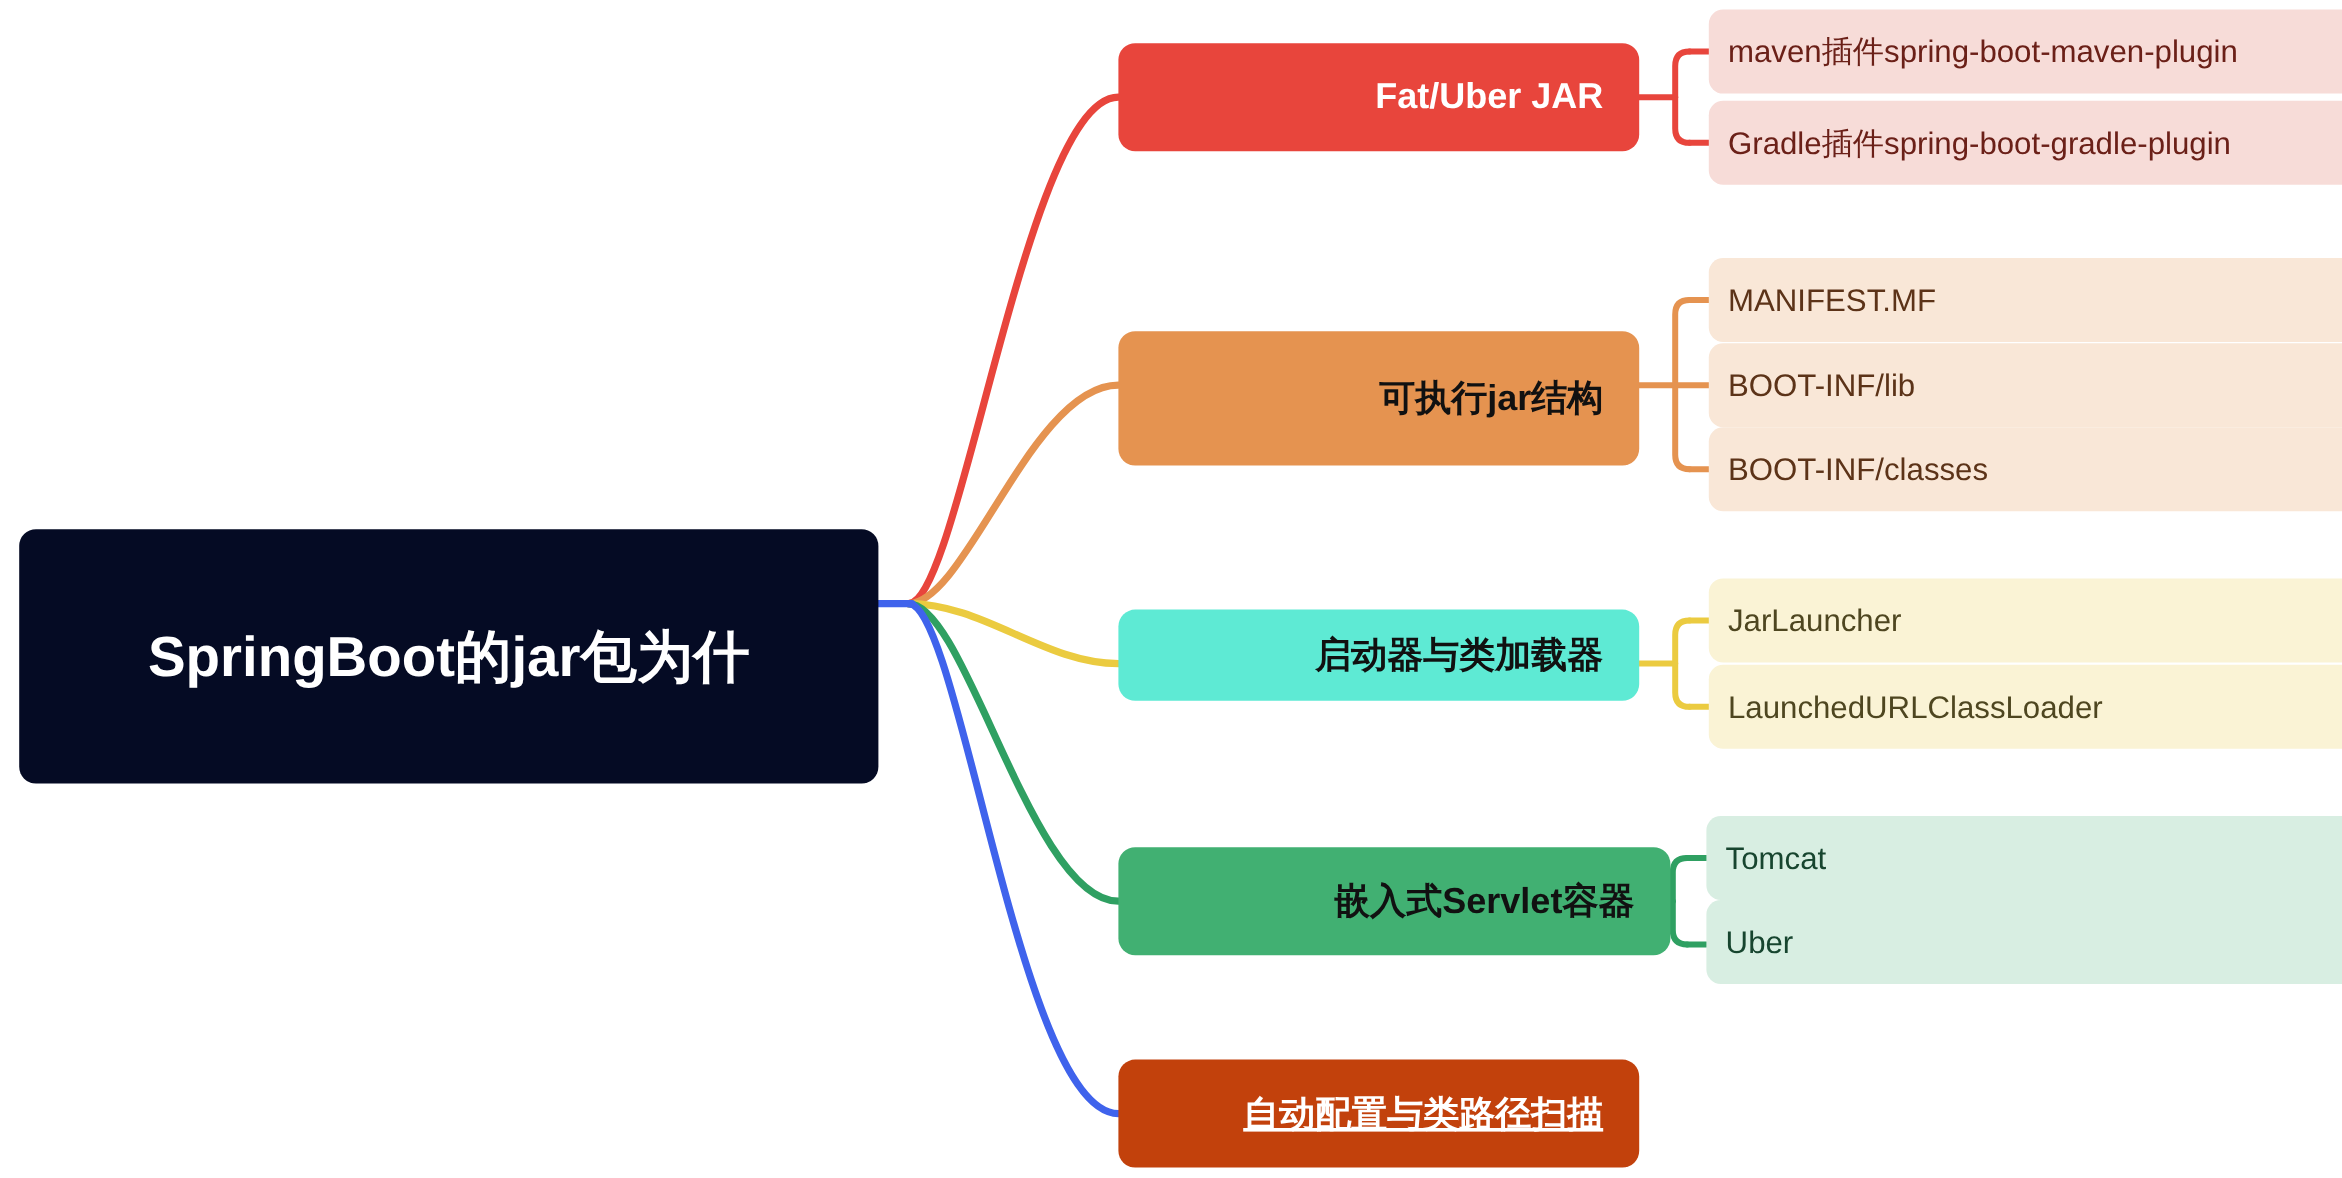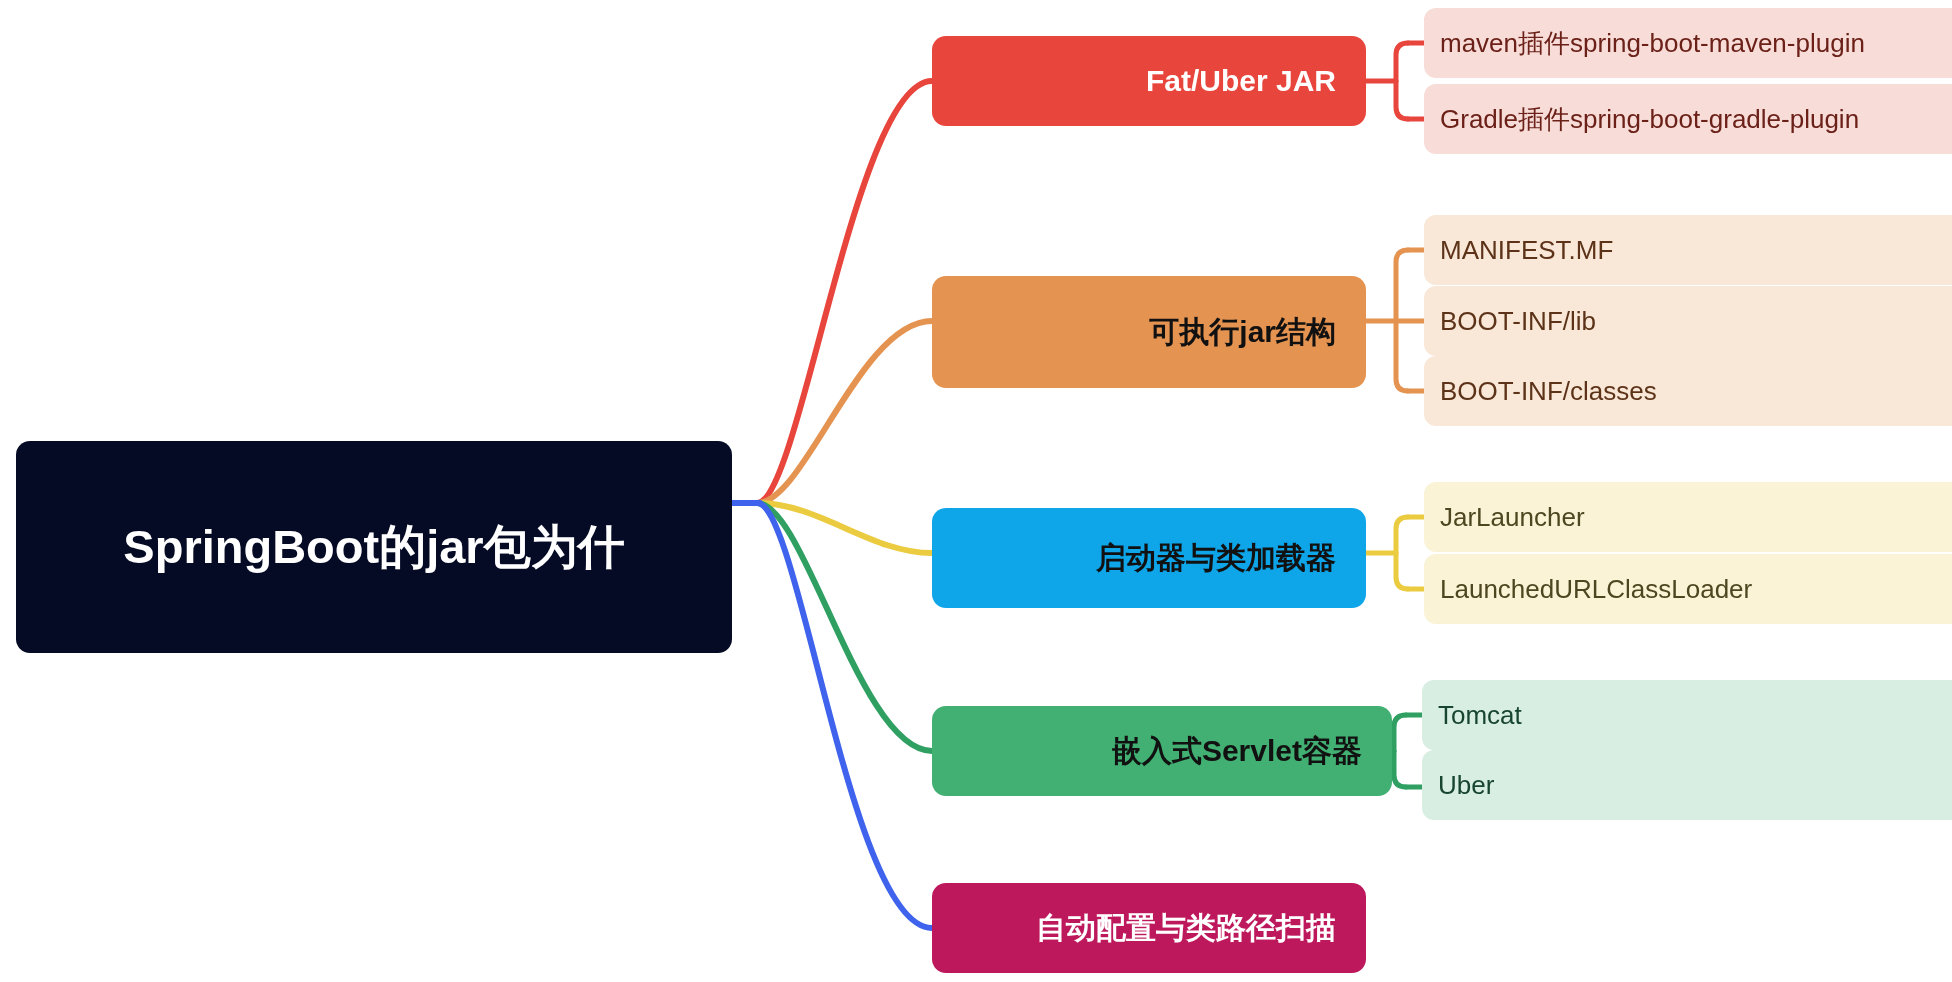--- a/index.html
+++ b/index.html
@@ -103,37 +103,37 @@
   <div class="node leaf" style="left:1424px;top:215px;width:560px;height:70px;background:#f9e7d7;color:#5c3318;">
     <span>MANIFEST.MF</span>
   </div>
   <div class="node leaf" style="left:1424px;top:286px;width:560px;height:70px;background:#f9e7d7;color:#5c3318;">
     <span>BOOT-INF/lib</span>
   </div>
   <div class="node leaf" style="left:1424px;top:356px;width:560px;height:70px;background:#f9e7d7;color:#5c3318;">
     <span>BOOT-INF/classes</span>
   </div>
 
-  <div class="node branch" style="left:932px;top:508px;width:434px;height:100px;background:#0ea5e9;color:#111111;padding-left:21px;">
+  <div class="node branch" style="left:932px;top:508px;width:434px;height:76px;background:#5eead4;color:#111111;padding-left:21px;">
     <span>启动器与类加载器</span>
   </div>
   <div class="node leaf" style="left:1424px;top:482px;width:560px;height:70px;background:#faf3d5;color:#4e4620;">
     <span>JarLauncher</span>
   </div>
   <div class="node leaf" style="left:1424px;top:554px;width:560px;height:70px;background:#faf3d5;color:#4e4620;">
     <span>LaunchedURLClassLoader</span>
   </div>
 
   <div class="node branch" style="left:932px;top:706px;width:460px;height:90px;background:#41b072;color:#111111;">
     <span>嵌入式Servlet容器</span>
   </div>
   <div class="node leaf" style="left:1422px;top:680px;width:560px;height:70px;background:#d8eee2;color:#17452f;">
     <span>Tomcat</span>
   </div>
   <div class="node leaf" style="left:1422px;top:750px;width:560px;height:70px;background:#d8eee2;color:#17452f;">
     <span>Uber</span>
   </div>
 
-  <div class="node branch" style="left:932px;top:883px;width:434px;height:90px;background:#be185d;color:#ffffff;">
+  <div class="node branch" style="left:932px;top:883px;width:434px;height:90px;background:#c2410c;color:#ffffff;text-decoration:underline;">
     <span>自动配置与类路径扫描</span>
   </div>
 
 </div>
 
 </body></html>

